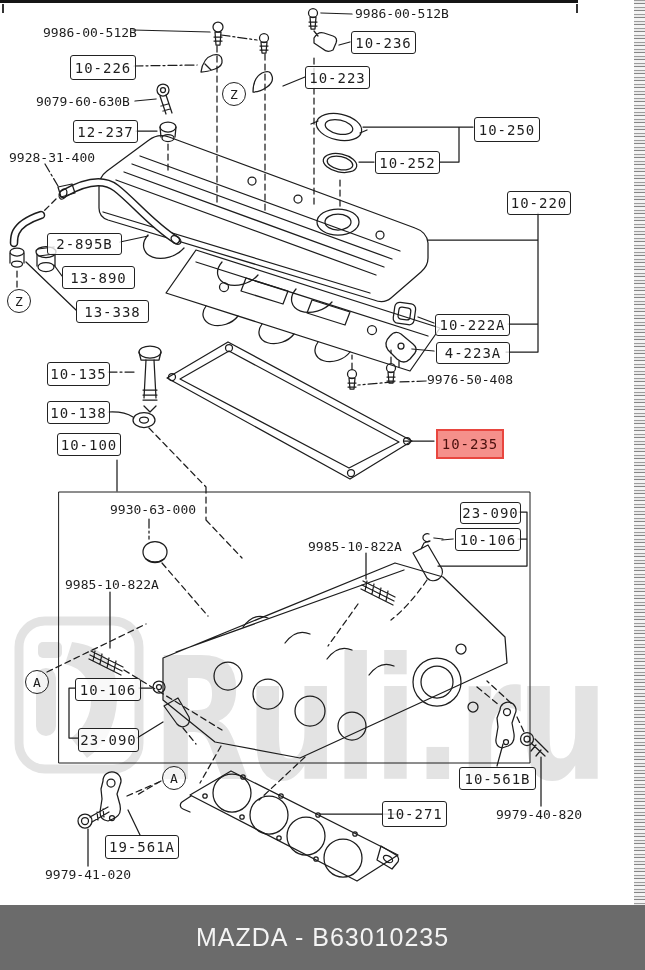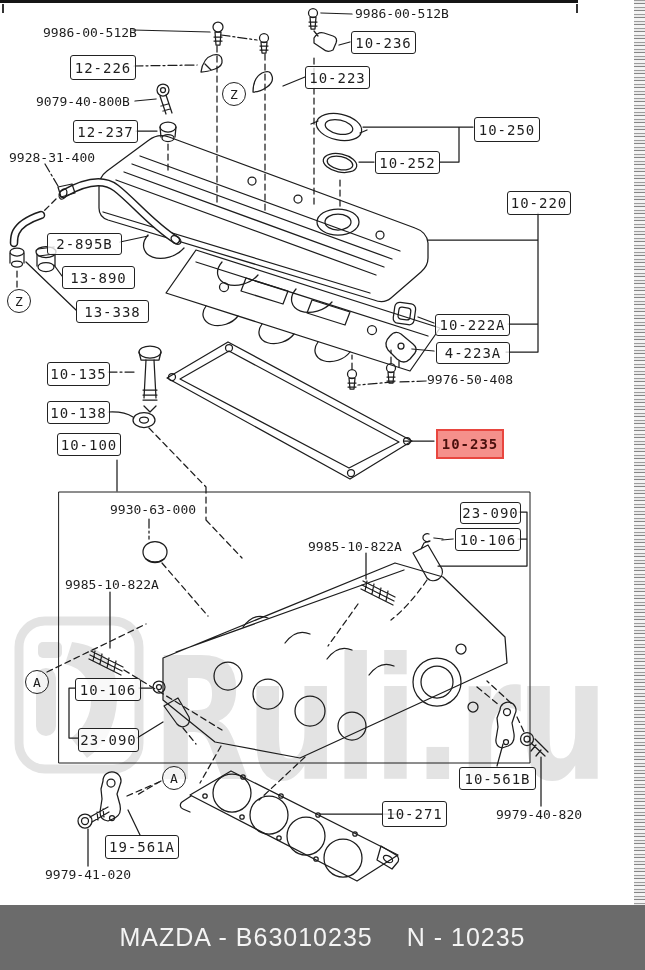--- a/index.html
+++ b/index.html
@@ -21,21 +21,21 @@
   .thin{stroke-width:1;}
   .dash{stroke-dasharray:6,4;}
   .dd{stroke-dasharray:9,3,2,3;}
   .tube-o{stroke:#1d1d1d;stroke-width:8.5;fill:none;}
   .tube-i{stroke:#ffffff;stroke-width:5.5;fill:none;}
   
   .lbl{position:absolute;z-index:3;color:#1e1e1e;white-space:nowrap;}
   .plain{font-size:13px;}
   .box{display:flex;align-items:center;justify-content:center;font-size:14px;letter-spacing:1px;
        border:1.6px solid #222;border-radius:3px;background:rgba(255,255,255,.78);}
-  .box.hl{background:var(--hl-fill);border:2px solid var(--hl-border);color:var(--hl-text);border-radius:0;font-weight:bold;}
+  .box.hl{background:var(--hl-fill);border:2px solid var(--hl-border);color:var(--hl-text);border-radius:0;font-weight:normal;}
   .circ{width:22px;height:22px;border:1.6px solid #222;border-radius:50%;display:flex;align-items:center;
         justify-content:center;font-size:13px;background:rgba(255,255,255,.6);}
   
   .footer{position:absolute;left:0;top:905px;width:645px;height:65px;background:#6b6b6b;z-index:5;
           display:flex;align-items:center;justify-content:center;gap:34px;
           font-family:"Liberation Sans",sans-serif;font-size:25px;color:#f4f4f4;letter-spacing:1px;}
 </style>
 </head>
 <body>
 
@@ -256,30 +256,30 @@
       <circle cx="527" cy="739" r="6.5"></circle>
         <circle cx="527" cy="739" r="3"></circle>
       <path d="M531,743 l14,13 M535,739 l13,13 M536,745 l-5,6 M541,750 l-5,6"></path>
       <path d="M541,757 V806 M497,766 L503,744"></path>
       <path class="dash" d="M511,703 L487,681 M517,717 L525,734 M477,687 L499,705"></path>
     </g>
   </svg>
 
   <div class="lbl plain" style="left:43px;top:25px">9986-00-512B</div>
   <div class="lbl plain" style="left:355px;top:6px">9986-00-512B</div>
-  <div class="lbl plain" style="left:36px;top:94px">9079-40-800B</div>
+  <div class="lbl plain" style="left:36px;top:94px">9079-60-630B</div>
   <div class="lbl plain" style="left:9px;top:150px">9928-31-400</div>
   <div class="lbl plain" style="left:427px;top:372px">9976-50-408</div>
   <div class="lbl plain" style="left:110px;top:502px">9930-63-000</div>
   <div class="lbl plain" style="left:308px;top:539px">9985-10-822A</div>
   <div class="lbl plain" style="left:65px;top:577px">9985-10-822A</div>
   <div class="lbl plain" style="left:496px;top:807px">9979-40-820</div>
   <div class="lbl plain" style="left:45px;top:867px">9979-41-020</div>
 
-  <div class="lbl box" style="left:70px;top:55px;width:64px;height:23px">12-226</div>
+  <div class="lbl box" style="left:70px;top:55px;width:64px;height:23px">10-226</div>
   <div class="lbl box" style="left:351px;top:31px;width:63px;height:21px">10-236</div>
   <div class="lbl box" style="left:305px;top:66px;width:63px;height:21px">10-223</div>
   <div class="lbl box" style="left:73px;top:120px;width:63px;height:21px">12-237</div>
   <div class="lbl box" style="left:47px;top:233px;width:73px;height:20px">2-895B</div>
   <div class="lbl box" style="left:62px;top:266px;width:71px;height:21px">13-890</div>
   <div class="lbl box" style="left:76px;top:300px;width:71px;height:21px">13-338</div>
   <div class="lbl box" style="left:474px;top:117px;width:64px;height:23px">10-250</div>
   <div class="lbl box" style="left:375px;top:151px;width:63px;height:21px">10-252</div>
   <div class="lbl box" style="left:507px;top:191px;width:62px;height:22px">10-220</div>
   <div class="lbl box" style="left:435px;top:314px;width:73px;height:20px">10-222A</div>
@@ -296,16 +296,15 @@
   <div class="lbl box" style="left:382px;top:801px;width:63px;height:24px">10-271</div>
   <div class="lbl box" style="left:105px;top:835px;width:72px;height:22px">19-561A</div>
 
   <div class="lbl circ" style="left:222px;top:82px">Z</div>
   <div class="lbl circ" style="left:7px;top:289px">Z</div>
   <div class="lbl circ" style="left:25px;top:670px">A</div>
   <div class="lbl circ" style="left:162px;top:766px">A</div>
 
   <div class="footer" style="background: rgb(107, 107, 107); color: rgb(244, 244, 244); align-items: center;">
     <span>MAZDA - B63010235</span>
-    <span>N - 10235</span>
   </div>
 
 </div>
 
 </body></html>

